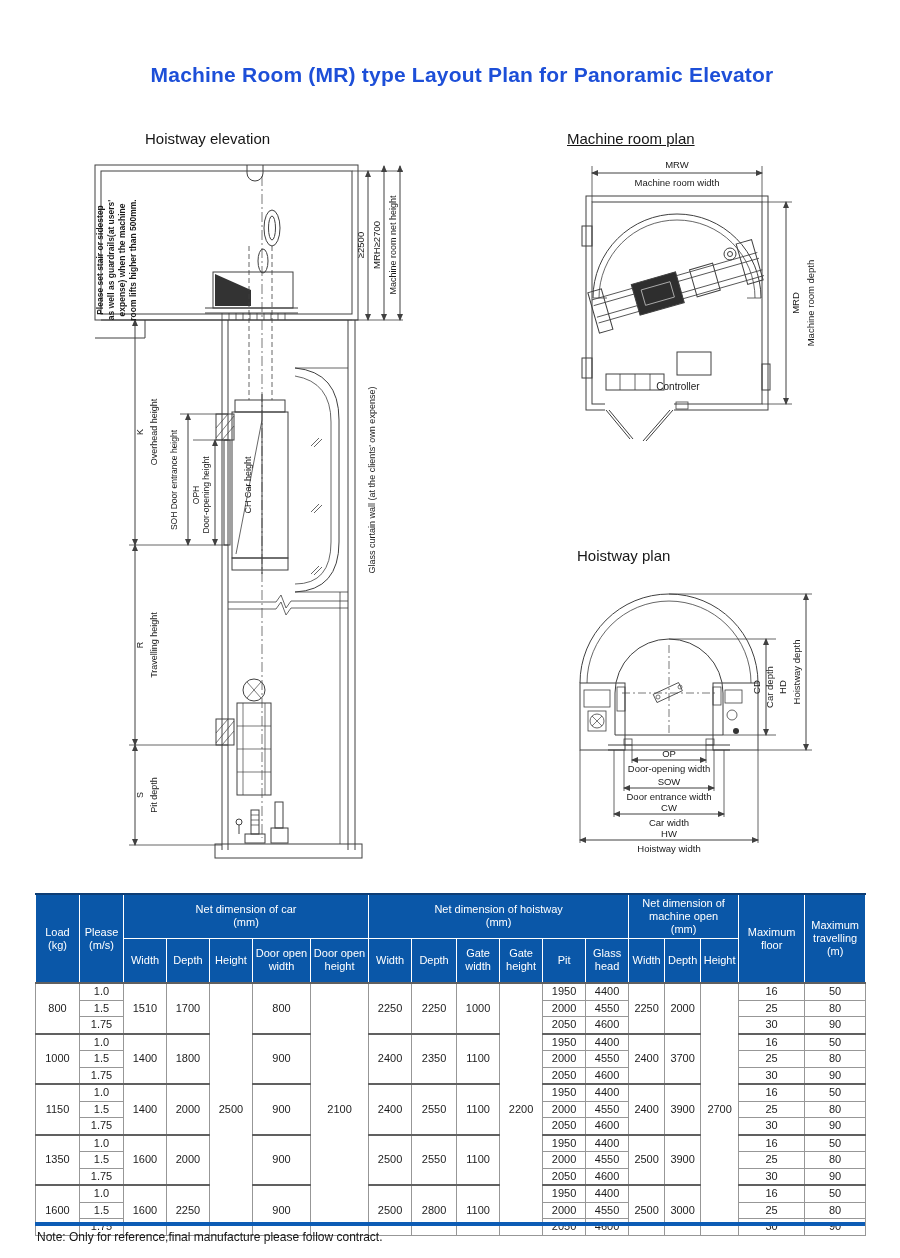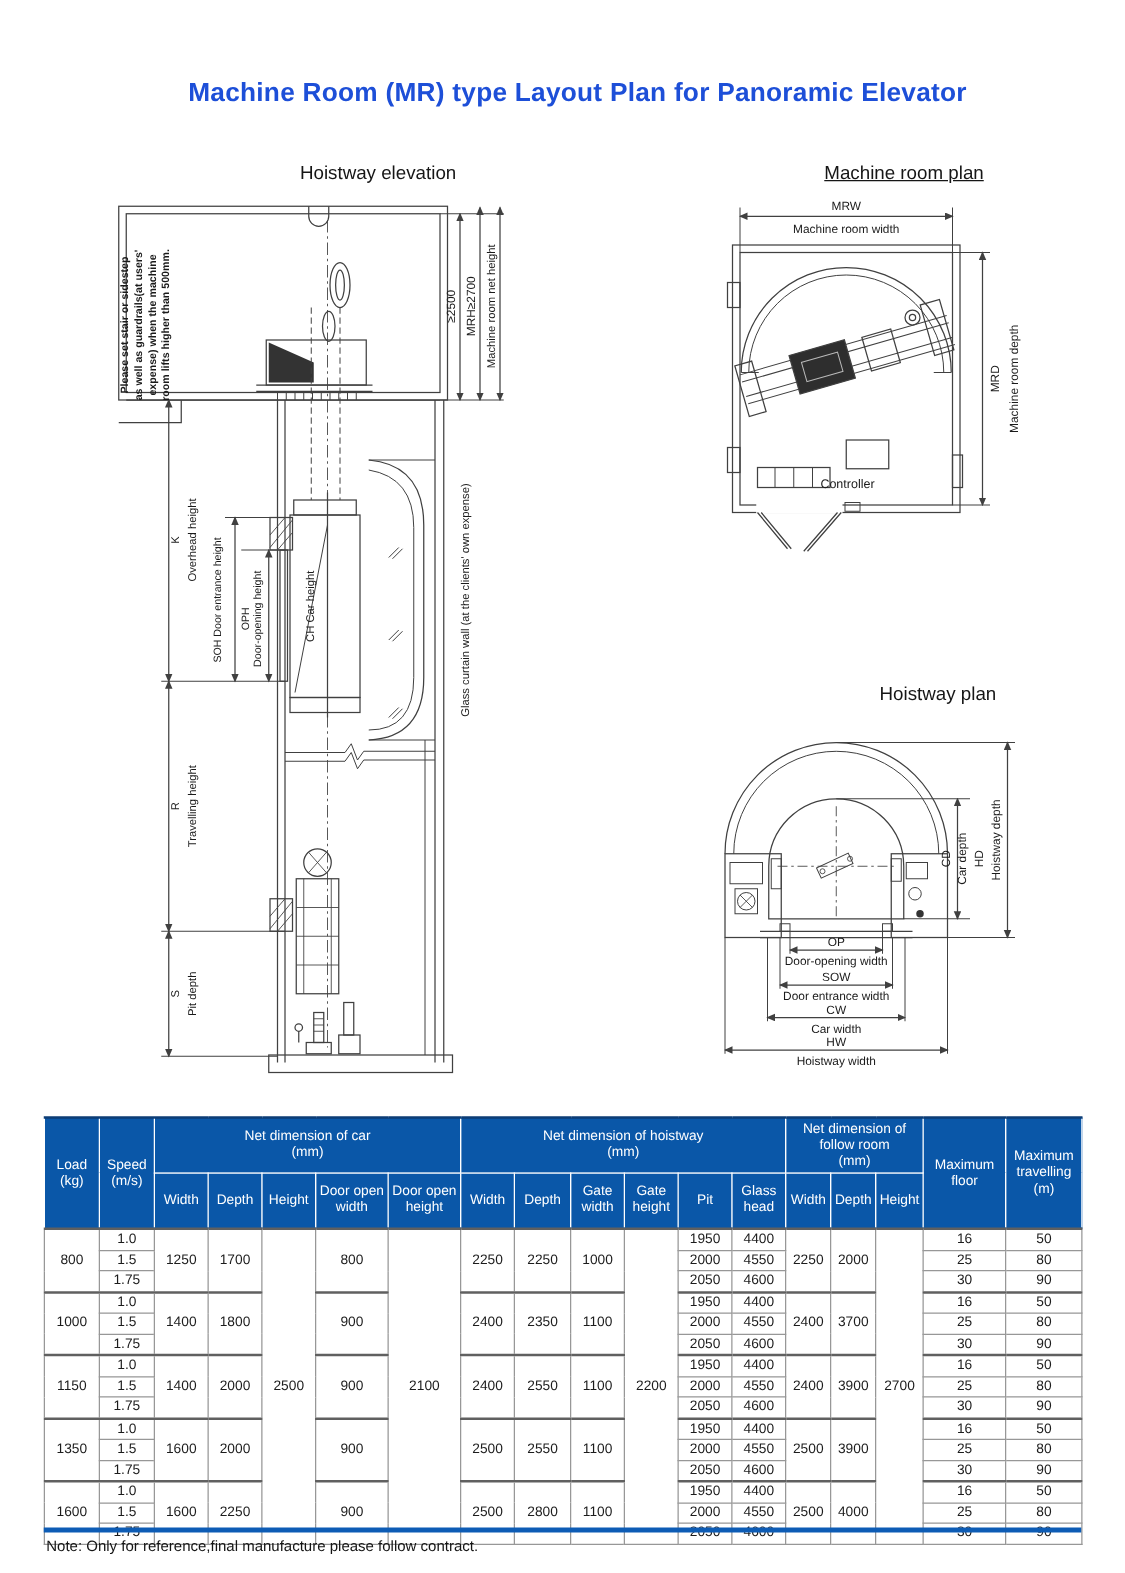--- a/index.html
+++ b/index.html
@@ -1,18 +1,18 @@
 <!DOCTYPE html>
 <html><head>
 <meta charset="utf-8">
 <style>
   html,body{margin:0;padding:0;background:#fff;}
   .page{position:relative;width:900px;height:1258px;background:#ffffff;font-family:"Liberation Sans",sans-serif;overflow:hidden;}
   .main-title{position:absolute;top:63px;left:0;width:100%;text-align:center;color:#1d4fd8;font-size:21px;font-weight:bold;letter-spacing:.2px;padding-left:12px;}
-  .dtitle{position:absolute;width:220px;text-align:right;font-size:15px;color:#161616;}
+  .dtitle{position:absolute;width:220px;text-align:left;font-size:15px;color:#161616;}
   svg{position:absolute;}
   svg text{font-family:"Liberation Sans",sans-serif;fill:#1a1a1a;}
   
   .spec{position:absolute;left:35px;top:893px;width:830px;border-collapse:collapse;table-layout:fixed;font-size:11px;}
   .spec thead td{background:#0a57a8;color:#fff;border:1px solid #fff;text-align:center;vertical-align:middle;padding:1px;line-height:1.18;white-space:pre-line;font-weight:normal;}
   .spec thead tr.h1{height:44px;}
   .spec thead tr.h2{height:45px;}
   .spec thead tr.h1 td{border-top:2px solid #0d3d75;}
   .spec tbody td{border:1px solid #979797;text-align:center;vertical-align:middle;height:15.5px;padding:0;color:#1c1c1c;line-height:1;background:#fff;}
   .spec tbody tr.grp td{border-top:2px solid #606060;}
@@ -270,28 +270,28 @@
       <col style="width:36px">
         <col style="width:36px">
         <col style="width:38px">
       <col style="width:66px">
         <col style="width:61px">
     </colgroup>
     <thead>
       <tr class="h1">
         <td rowspan="2">Load
 (kg)</td>
-        <td rowspan="2">Speed
+        <td rowspan="2">Please
 (m/s)</td>
         <td colspan="5">Net dimension of car
 (mm)</td>
         <td colspan="6">Net dimension of hoistway
 (mm)</td>
         <td colspan="3">Net dimension of
-follow room
+machine open
 (mm)</td>
         <td rowspan="2">Maximum
 floor</td>
         <td rowspan="2">Maximum
 travelling
 (m)</td>
       </tr>
       <tr class="h2">
         <td>Width</td>
         <td>Depth</td>
@@ -312,21 +312,21 @@
         <td>Width</td>
         <td>Depth</td>
         <td>Height</td>
       </tr>
     </thead>
     <tbody>
 
       <tr class="grp">
         <td rowspan="3">800</td>
         <td>1.0</td>
-        <td rowspan="3">1250</td>
+        <td rowspan="3">1510</td>
         <td rowspan="3">1700</td>
         <td rowspan="15">2500</td>
         <td rowspan="3">800</td>
         <td rowspan="15">2100</td>
         <td rowspan="3">2250</td>
         <td rowspan="3">2250</td>
         <td rowspan="3">1000</td>
         <td rowspan="15">2200</td>
         <td>1950</td>
         <td>4400</td>
@@ -449,21 +449,21 @@
         <td>1.0</td>
         <td rowspan="3">1600</td>
         <td rowspan="3">2250</td>
         <td rowspan="3">900</td>
         <td rowspan="3">2500</td>
         <td rowspan="3">2800</td>
         <td rowspan="3">1100</td>
         <td>1950</td>
         <td>4400</td>
         <td rowspan="3">2500</td>
-        <td rowspan="3">4000</td>
+        <td rowspan="3">3000</td>
         <td>16</td>
         <td>50</td>
       </tr>
       <tr>
         <td>1.5</td>
         <td>2000</td>
         <td>4550</td>
         <td>25</td>
         <td>80</td>
       </tr>

